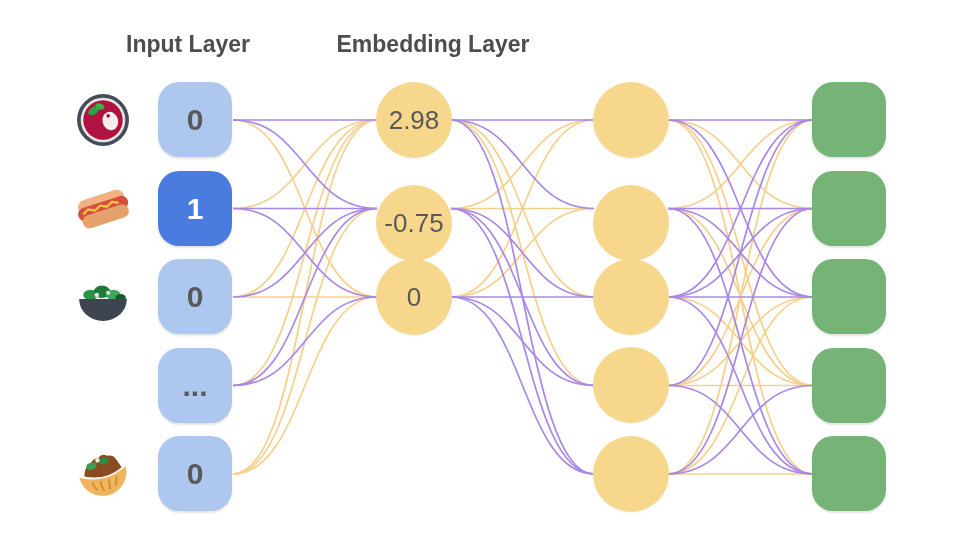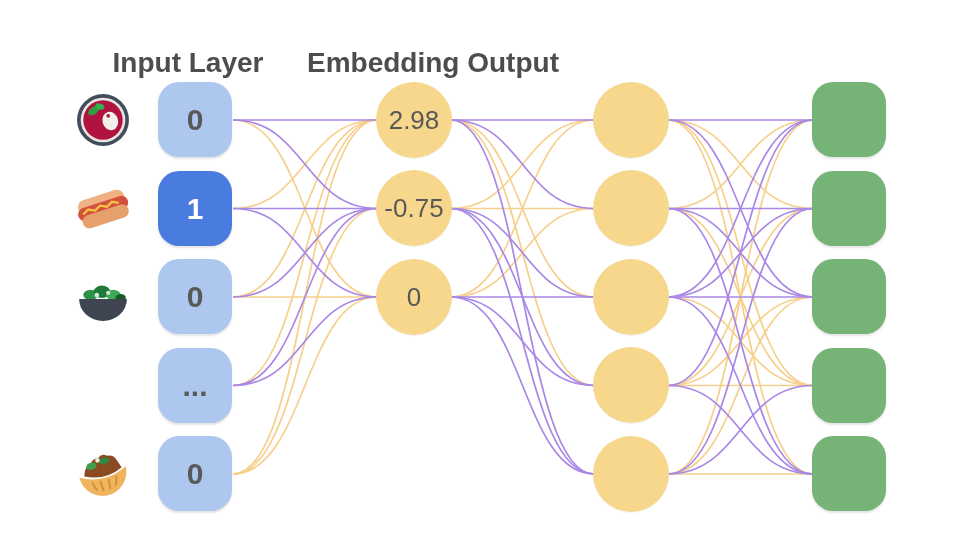--- a/index.html
+++ b/index.html
@@ -2,21 +2,21 @@
 <html style="--background: #ffffff; --title-text: #4d4d4d; --input-node-fill: #aec7ee; --input-node-active-fill: #4a7ce0; --node-value-text: #595959; --active-value-text: #ffffff; --embedding-node-fill: #f6d78c; --output-node-fill: #76b376; --wire-purple: #a887e6; --wire-gold: #f6cf8a;"><head>
 <meta charset="utf-8">
 <style>
   html,body { margin:0; padding:0; background:#fff; }
   .canvas {
     position:relative; width:960px; height:540px; background:var(--background,#fff);
     font-family:"Liberation Sans", sans-serif; overflow:hidden;
   }
   .title {
     position:absolute; top:31px; transform:translateX(-50%);
-    font-size:28px; font-weight:bold; color:var(--title-text,#4d4d4d); white-space:nowrap;margin-top:16px;
+    font-size:23px; font-weight:bold; color:var(--title-text,#4d4d4d); white-space:nowrap;
   }
   #t-input  { left:188px; }
   #t-embed  { left:433px; }
   #t-output { left:855px; }
 
   #wires { position:absolute; left:0; top:0; }
 
   .node { position:absolute; display:flex; align-items:center; justify-content:center; }
 
   .inode {
@@ -36,21 +36,21 @@
   .emb { left:376px; }
   .hid { left:593px; }
 
   .onode {
     left:812px; width:74px; height:75px; border-radius:21px;
     background:var(--output-node-fill,#76b376);
     box-shadow:0 2px 2px rgba(0,0,0,.10);
   }
 
   .r0 { top:82px; } .r1 { top:171px; } .r2 { top:259px; } .r3 { top:348px; } .r4 { top:436px; }
-  .cr0 { top:82px; } .cr1 { top:170px; } .cr2 { top:259px; } .cr3 { top:347px; } .cr4 { top:436px; }
+  .cr0 { top:82px; } .cr1 { top:185px; } .cr2 { top:259px; } .cr3 { top:347px; } .cr4 { top:436px; }
 
   .food { position:absolute; left:76px; width:54px; height:54px; }
   .f0 { top:93px; } .f1 { top:181px; } .f2 { top:270px; } .f4 { top:447px; }
 </style>
 </head>
 <body>
 
 <div class="canvas">
 
   <svg id="wires" width="960" height="540">
@@ -105,21 +105,21 @@
       <path d="M 668 297 C 740.5 297, 740.5 208.5, 813 208.5" fill="none" stroke="#a887e6" stroke-width="1.7"></path>
       <path d="M 668 297 C 740.5 297, 740.5 297, 813 297" fill="none" stroke="#a887e6" stroke-width="1.7"></path>
       <path d="M 668 297 C 740.5 297, 740.5 474, 813 474" fill="none" stroke="#a887e6" stroke-width="1.7"></path>
       <path d="M 668 385.5 C 740.5 385.5, 740.5 120, 813 120" fill="none" stroke="#a887e6" stroke-width="1.7"></path>
       <path d="M 668 385.5 C 740.5 385.5, 740.5 474, 813 474" fill="none" stroke="#a887e6" stroke-width="1.7"></path>
       <path d="M 668 474 C 740.5 474, 740.5 208.5, 813 208.5" fill="none" stroke="#a887e6" stroke-width="1.7"></path>
       <path d="M 668 474 C 740.5 474, 740.5 385.5, 813 385.5" fill="none" stroke="#a887e6" stroke-width="1.7"></path>
     </svg>
 
   <div class="title" id="t-input">Input Layer</div>
-  <div class="title" id="t-embed">Embedding Output</div>
+  <div class="title" id="t-embed">Embedding Layer</div>
 
   <svg class="food f0" viewBox="0 0 52 52">
     <circle cx="26" cy="26" r="25" fill="#434c5b"></circle>
     <circle cx="26" cy="26" r="21.5" fill="#e9e6e4"></circle>
     <circle cx="26" cy="26" r="19" fill="#b01340"></circle>
     <ellipse cx="33" cy="27" rx="7.5" ry="9" fill="#f3efeb" transform="rotate(-15 33 27)"></ellipse>
     <circle cx="31" cy="22" r="1.8" fill="#b01340"></circle>
     <ellipse cx="17" cy="17" rx="6" ry="3.5" fill="#2f9e44" transform="rotate(-35 17 17)"></ellipse>
     <ellipse cx="23" cy="13" rx="4.5" ry="2.8" fill="#37b24d" transform="rotate(20 23 13)"></ellipse>
   </svg>

